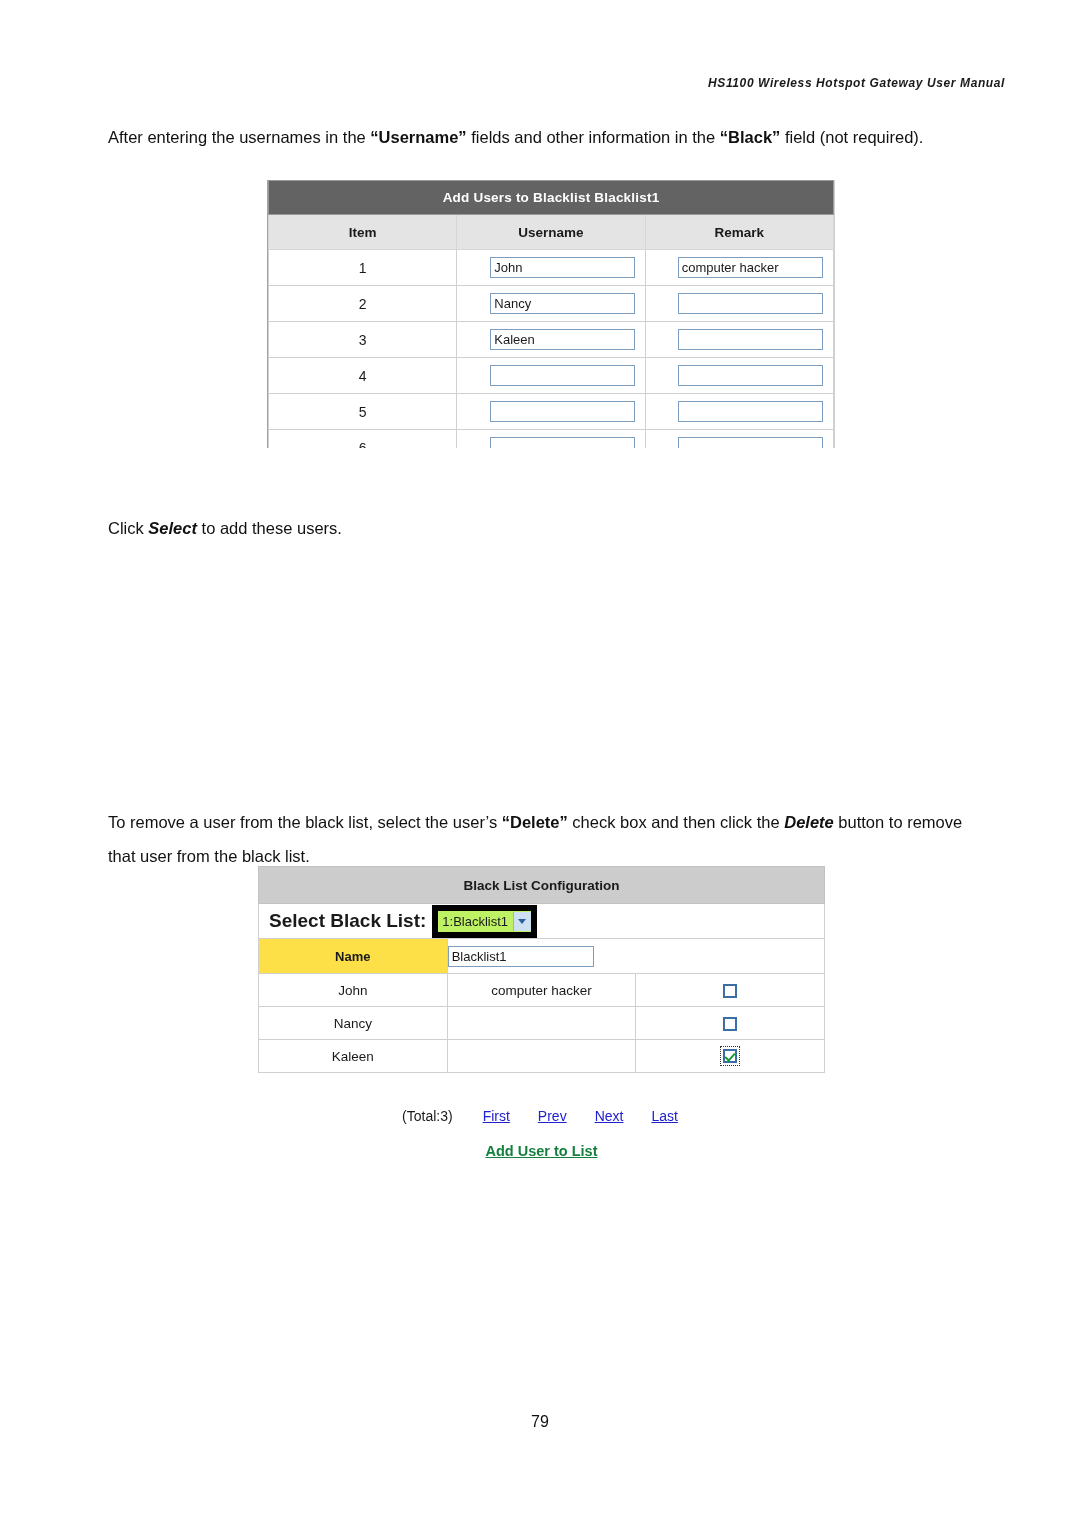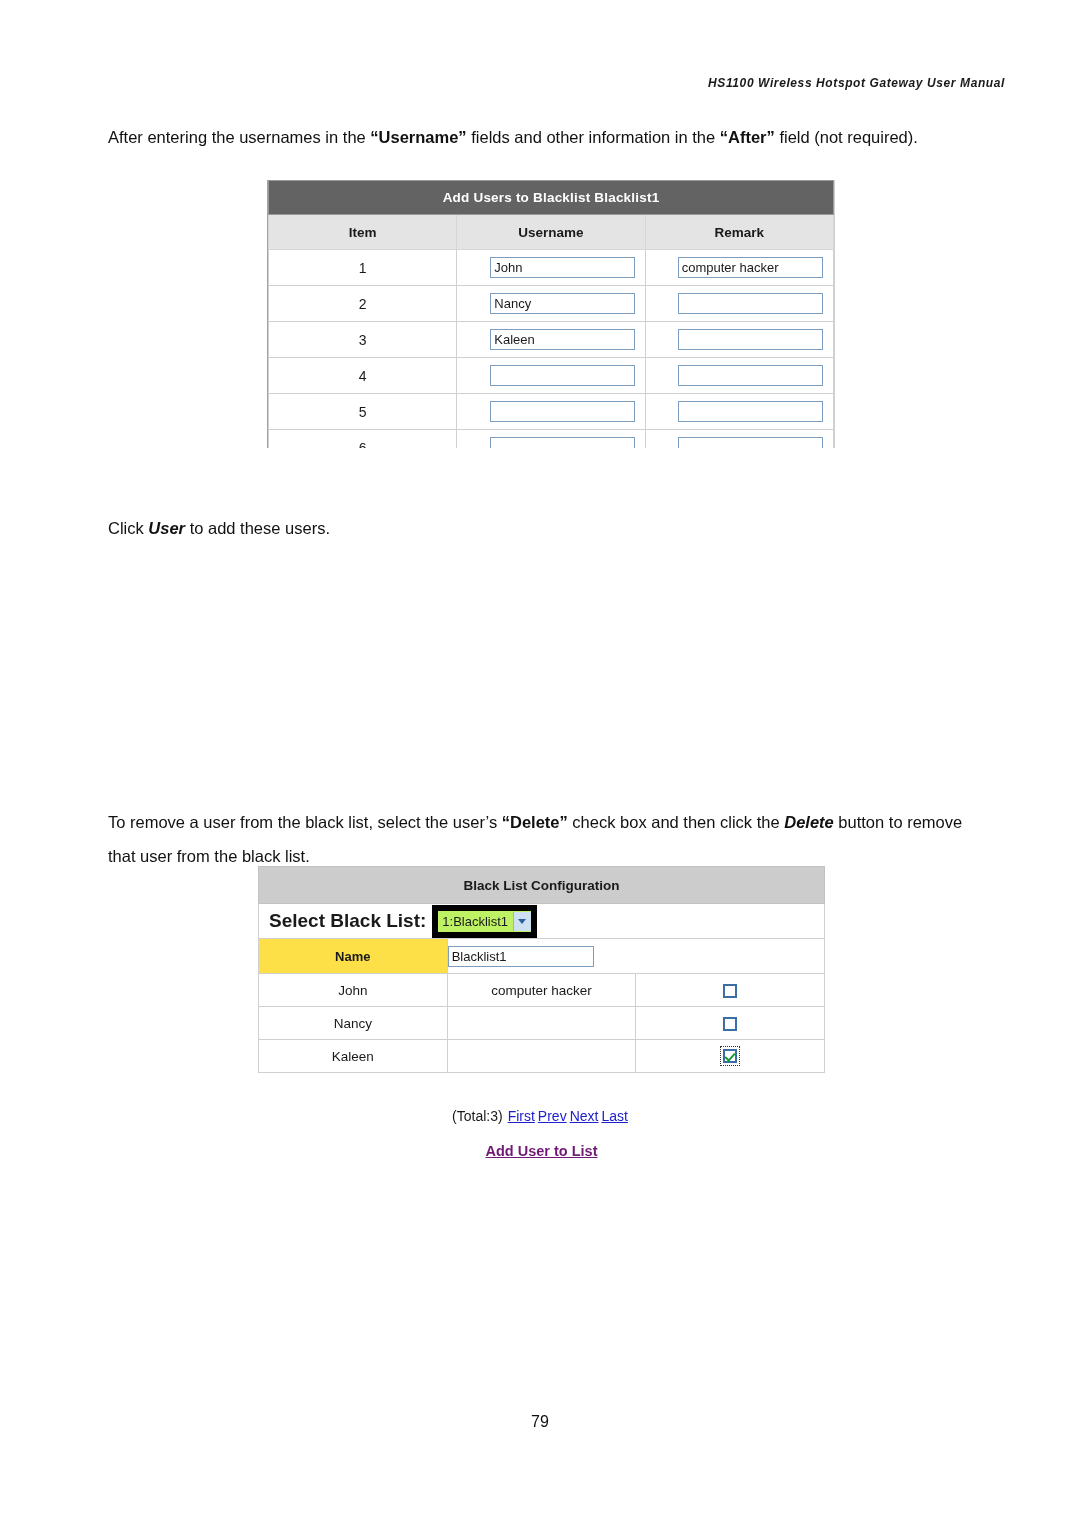--- a/index.html
+++ b/index.html
@@ -261,52 +261,53 @@
     width: 567px;
     text-align: center;
     font-size: 14px;
     color: #1a1a1a;
   }
   #pager .total { margin-right: 5px; }
   #pager a {
     color: #2020cf;
     text-decoration: underline;
     margin-right: 3px;
+    margin-left: 25px;
   }
   #add-user-link-wrap {
     position: absolute;
     left: 258px;
     top: 1142px;
     width: 567px;
     text-align: center;
   }
   #add-user-link {
     font-size: 14.5px;
     font-weight: bold;
-    color: #701a75;
+    color: #15803d;
     text-decoration: underline;
   }
 
   
   #page-number {
     position: absolute;
     left: 0;
     top: 1413px;
     width: 1080px;
     text-align: center;
     font-size: 16px;
     color: #111111;
   }
 </style>
 </head>
 <body>
 
 <div class="running-head">HS1100 Wireless Hotspot Gateway User Manual</div>
 
-<p class="para" id="para-intro"><span>After entering the usernames in the </span><b>“Username”</b><span> fields and other information in the </span><b>“After”</b><span> field (not required).</span></p>
+<p class="para" id="para-intro"><span>After entering the usernames in the </span><b>“Username”</b><span> fields and other information in the </span><b>“Black”</b><span> field (not required).</span></p>
 
 <div id="figure-add-users">
   <table class="shot" id="table-add-users">
     <tbody>
         <tr>
       <td class="title-bar" colspan="3">Add Users to Blacklist Blacklist1</td>
     </tr>
     <tr>
       <td class="col-head" style="width:148px">Item</td>
       <td class="col-head" style="width:210px">Username</td>
@@ -364,21 +365,21 @@
         <span class="txtbox w-user"></span>
       </td>
       <td class="field-cell remark">
         <span class="txtbox w-remark"></span>
       </td>
     </tr>
   </tbody>
     </table>
 </div>
 
-<p class="para" id="para-apply"><span>Click </span><span class="bi">User</span><span> to add these users.</span></p>
+<p class="para" id="para-apply"><span>Click </span><span class="bi">Select</span><span> to add these users.</span></p>
 
 <p class="para" id="para-remove"><span>To remove a user from the black list, select the user’s </span><b>“Delete”</b><span> check box and then click the </span><span class="bi">Delete</span><span> button to remove that user from the black list.</span></p>
 
 <div id="figure-blacklist-config">
   <table class="shot" id="table-blacklist-config">
     <tbody>
         <tr>
       <td class="title-bar2" colspan="3">Black List Configuration</td>
     </tr>
     <tr>

